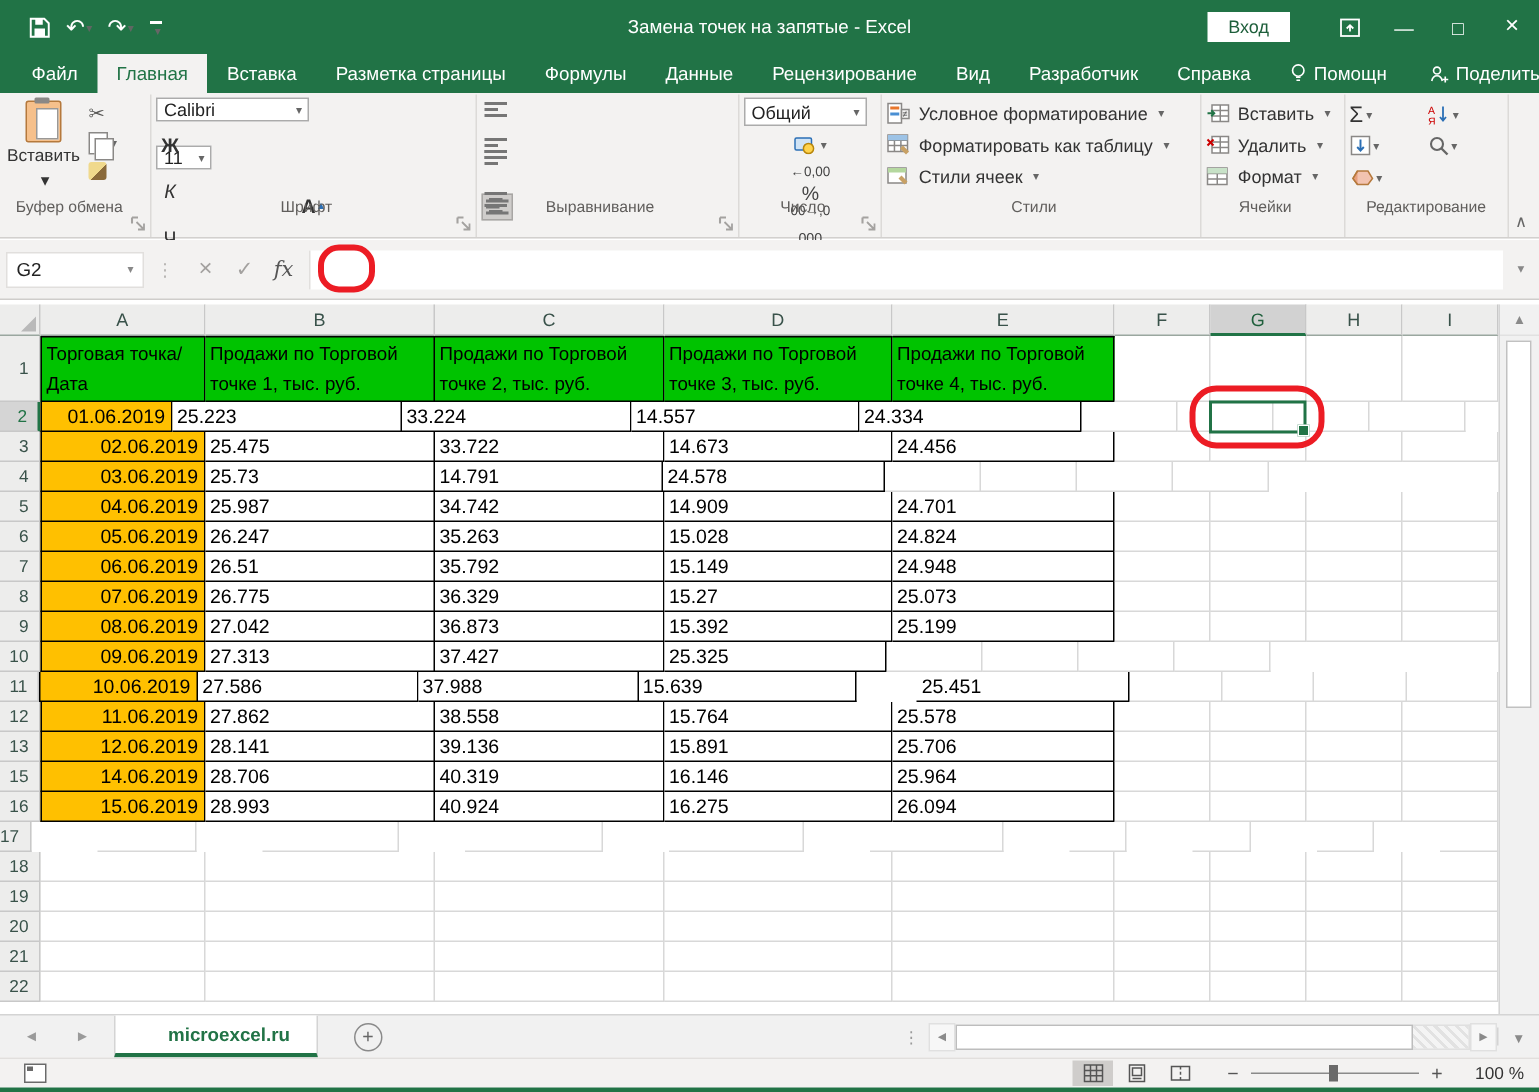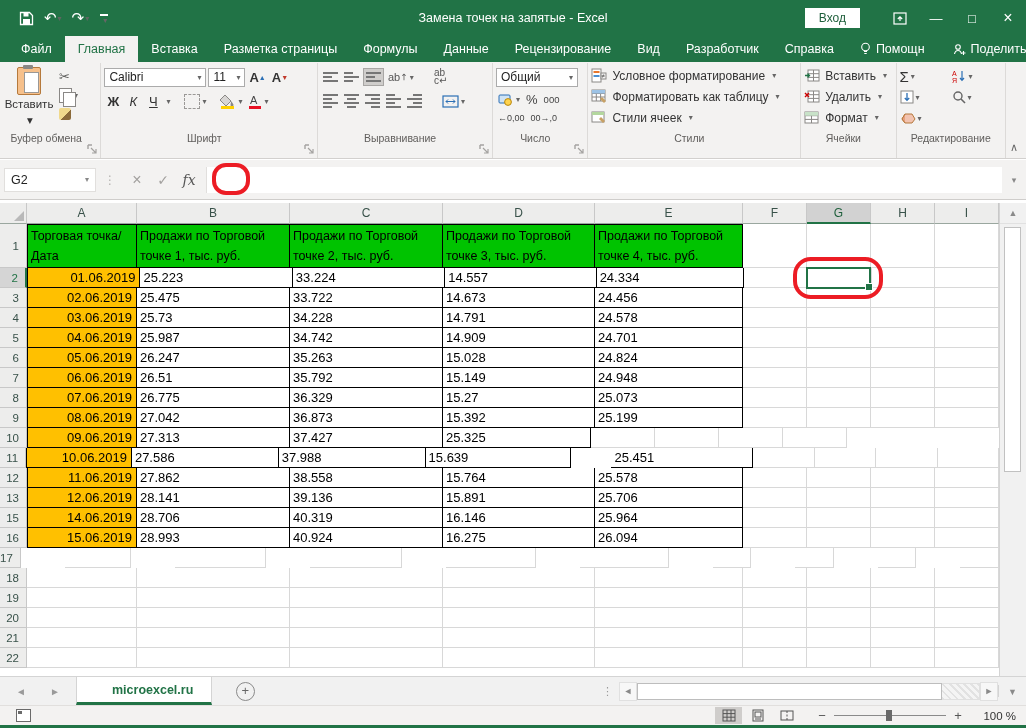--- a/index.html
+++ b/index.html
@@ -23,21 +23,21 @@
   .rtab{color:#fff;font-size:12.5px;padding:0 13px;display:flex;align-items:center;white-space:nowrap;}
   .rtab.active{background:#f3f2f1;color:#217346;}
   #tabs-right{margin-left:auto;display:flex;align-items:center;gap:2px;padding-right:10px;color:#fff;}
   .rtab .ticon{margin-right:5px;display:inline-flex;}
   
   #ribbon{position:absolute;left:0;top:62px;width:1026px;height:97px;background:#f3f2f1;
           border-bottom:1px solid #d2d0ce;display:flex;box-sizing:border-box;padding:1px 2px 0 2px;}
   .group{position:relative;padding:2px 3px 17px 3px;border-right:1px solid #dcdad8;box-sizing:border-box;}
   .glabel{position:absolute;bottom:14px;left:0;right:10px;text-align:center;font-size:10.5px;color:#605e5c;white-space:nowrap;}
   .dlg{position:absolute;bottom:3px;right:2px;width:11px;height:11px;opacity:.75;}
-  .rrow{display:flex;align-items:center;gap:2px;height:24px;}
+  .rrow{display:flex;gap:16px;height:24px;flex-direction:column;}
   .rbtn{display:inline-flex;align-items:center;justify-content:center;color:#444;padding:1px 2px;}
   .dd{font-size:8px;color:#666;margin-left:2px;}
   .combo{background:#fff;border:1px solid #ababab;height:19px;display:flex;align-items:center;
          padding:0 4px;font-size:12px;color:#222;box-sizing:border-box;}
   .combo .dd{margin-left:auto;}
   
   #grp-clipboard{width:100px;}
   .paste-big{display:flex;flex-direction:column;align-items:center;width:48px;margin-top:2px;}
   .clipicon{position:relative;width:22px;height:26px;background:#f6c08b;border:1px solid #b5793c;border-radius:2px;}
   .clipicon:before{content:"";position:absolute;left:5px;top:-3px;width:10px;height:4px;background:#8a8886;border-radius:1px;}
@@ -538,21 +538,21 @@
           <div class="cell tcell hgreen" style="width: 153px;">Продажи по Торговой точке 2, тыс. руб.</div>
           <div class="cell tcell hgreen" style="width: 152px;">Продажи по Торговой точке 3, тыс. руб.</div>
           <div class="cell tcell hgreen" style="width: 148px;">Продажи по Торговой точке 4, тыс. руб.</div>
           <div class="cell ecell" style="width: 64px;"></div>
           <div class="cell ecell" style="width: 64px;"></div>
           <div class="cell ecell" style="width: 64px;"></div>
           <div class="cell ecell" style="width: 64px;"></div>
         </div>
         <div class="grow" style="height: 20px;">
           <div class="rowhead sel">2</div>
-          <div class="cell tcell dorange first" style="width: 114px;">01.06.2019</div>
+          <div class="cell tcell dorange first" style="width: 88px;">01.06.2019</div>
           <div class="cell tcell ncell" style="width: 153px;">25.223</div>
           <div class="cell tcell ncell" style="width: 153px;">33.224</div>
           <div class="cell tcell ncell" style="width: 152px;">14.557</div>
           <div class="cell tcell ncell" style="width: 148px;">24.334</div>
           <div class="cell ecell" style="width: 64px;"></div>
           <div class="cell ecell" style="width: 64px;"></div>
           <div class="cell ecell" style="width: 64px;"></div>
           <div class="cell ecell" style="width: 64px;"></div>
         </div>
         <div class="grow" style="height: 20px;">
@@ -564,21 +564,20 @@
           <div class="cell tcell ncell" style="width: 148px;">24.456</div>
           <div class="cell ecell" style="width: 64px;"></div>
           <div class="cell ecell" style="width: 64px;"></div>
           <div class="cell ecell" style="width: 64px;"></div>
           <div class="cell ecell" style="width: 64px;"></div>
         </div>
         <div class="grow" style="height: 20px;">
           <div class="rowhead">4</div>
           <div class="cell tcell dorange first" style="width: 110px;">03.06.2019</div>
           <div class="cell tcell ncell" style="width: 153px;">25.73</div>
-          <div class="cell tcell ncell" style="width: 153px;">34.228</div>
           <div class="cell tcell ncell" style="width: 152px;">14.791</div>
           <div class="cell tcell ncell" style="width: 148px;">24.578</div>
           <div class="cell ecell" style="width: 64px;"></div>
           <div class="cell ecell" style="width: 64px;"></div>
           <div class="cell ecell" style="width: 64px;"></div>
           <div class="cell ecell" style="width: 64px;"></div>
         </div>
         <div class="grow" style="height: 20px;">
           <div class="rowhead">5</div>
           <div class="cell tcell dorange first" style="width: 110px;">04.06.2019</div>

